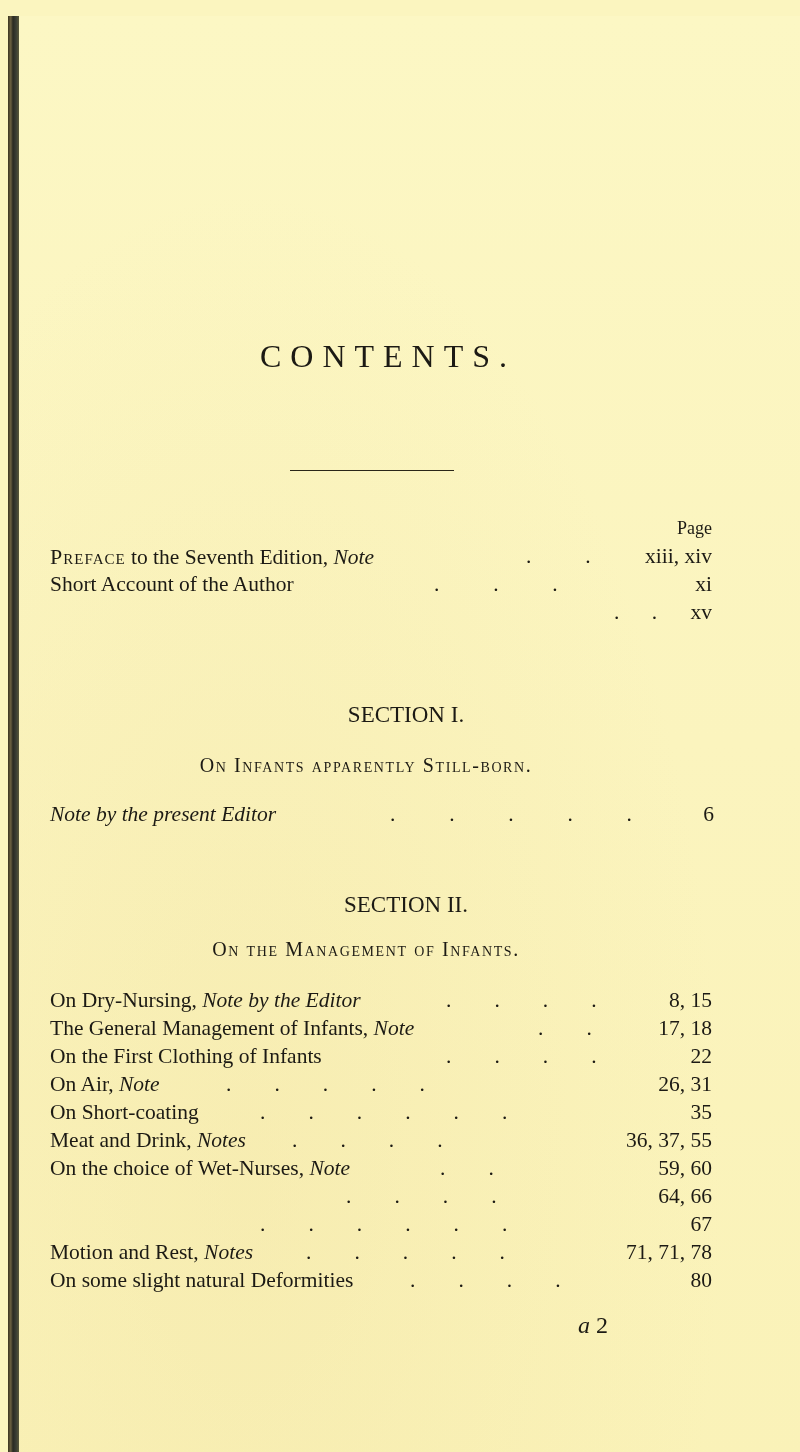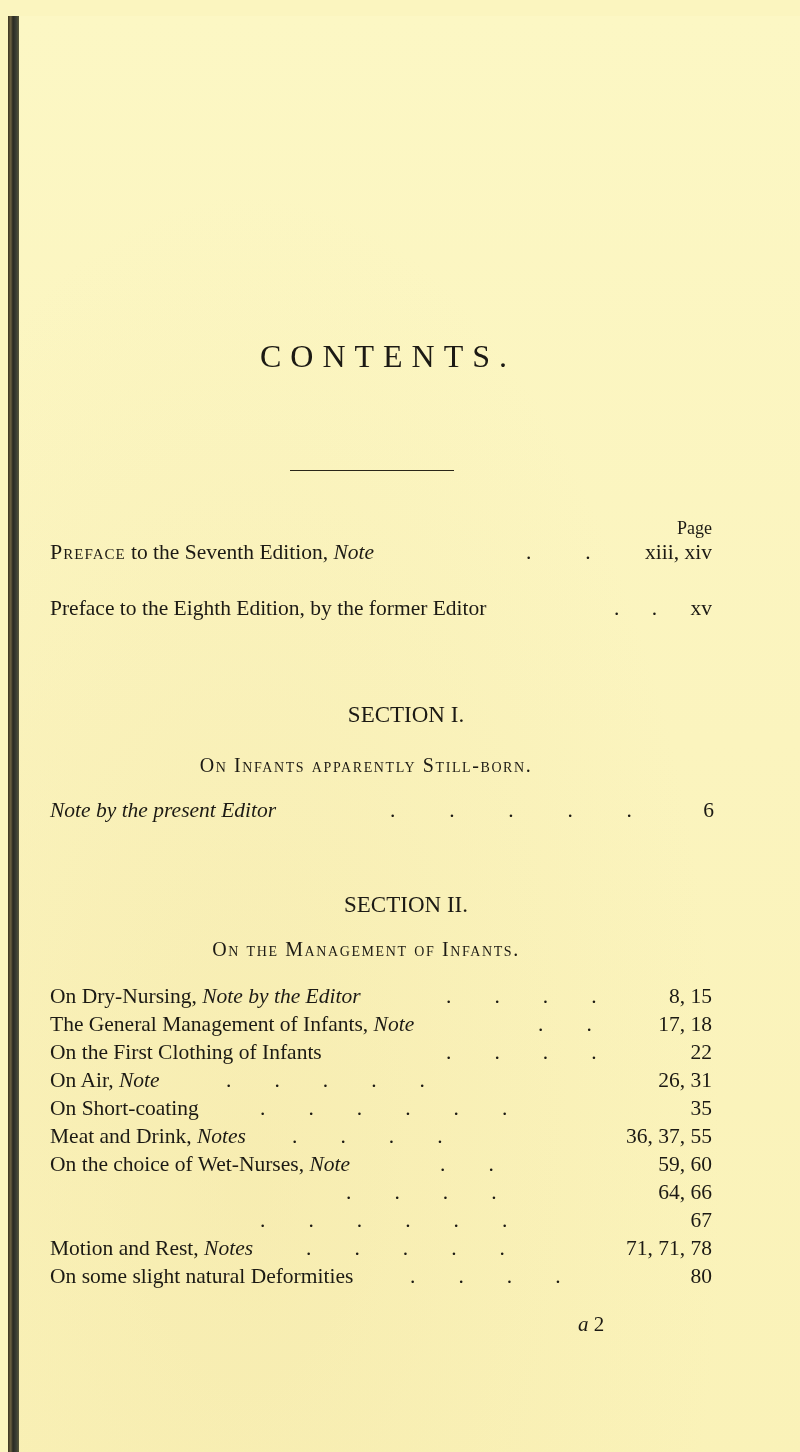--- a/index.html
+++ b/index.html
@@ -46,21 +46,21 @@
       width: 164px; height: 0;
       border-top: 1.6px solid #2a2618;
     }
     .abs { position: absolute; white-space: nowrap; }
     .entry {
       position: absolute;
       left: 42px;
       width: 662px;
       height: 28px;
       font-size: 21.5px;
-      line-height: 24px;
+      line-height: 33px;
     }
     .entry .label { position: absolute; left: 0; top: 0; white-space: nowrap; }
     .entry .dots { position: absolute; top: 0; white-space: nowrap; letter-spacing: 0; }
     .entry .pages { position: absolute; right: 0; top: 0; white-space: nowrap; }
     .sc { font-variant: small-caps; letter-spacing: 1px; }
     .sc-big { font-size: 22px; }
     i { font-style: italic; }
     .section-title {
       position: absolute;
       left: 0; width: 788px;
@@ -79,41 +79,45 @@
     .page-head {
       position: absolute;
       right: 96px;
       top: 502px;
       font-size: 18px;
     }
     .sig {
       position: absolute;
       left: 570px;
       top: 1296px;
-      font-size: 21px;
+      font-size: 24px;
     }
   </style>
 </head>
 <body>
 
 <div class="page">
   <div class="binding"></div>
 
   <div class="title abs">CONTENTS.</div>
   <div class="rule"></div>
 
   <div class="page-head">Page</div>
 
   <div class="entry" style="top:524px;">
     <span class="label"><span class="sc sc-big">Preface</span><span> to the Seventh Edition, </span><i>Note</i></span>
     <span class="dots" style="left: 476px; white-space: pre;">.          .</span>
     <span class="pages">xiii, xiv</span>
   </div>
+  <div class="entry" style="top:552px;">
+    <span class="label">Short Account of the Author</span>
+    <span class="dots" style="left: 384px; white-space: pre;">.          .          .</span>
+    <span class="pages">xi</span>
+  </div>
   <div class="entry" style="top:580px;">
-    <span class="label">Preface to the Eighth Edition, by the former Editor</span>
     <span class="dots" style="left: 564px; white-space: pre;">.      .</span>
     <span class="pages">xv</span>
   </div>
 
   <div class="section-title" style="top:686px;">SECTION I.</div>
   <div class="section-sub" style="top:738px;">On Infants apparently Still-born.</div>
   <div class="entry" style="top:782px;">
     <span class="label"><span></span><i>Note by the present Editor</i></span>
     <span class="dots" style="left: 340px; white-space: pre;">.          .          .          .          .</span>
     <span class="pages" style="right:-2px;">6</span>

